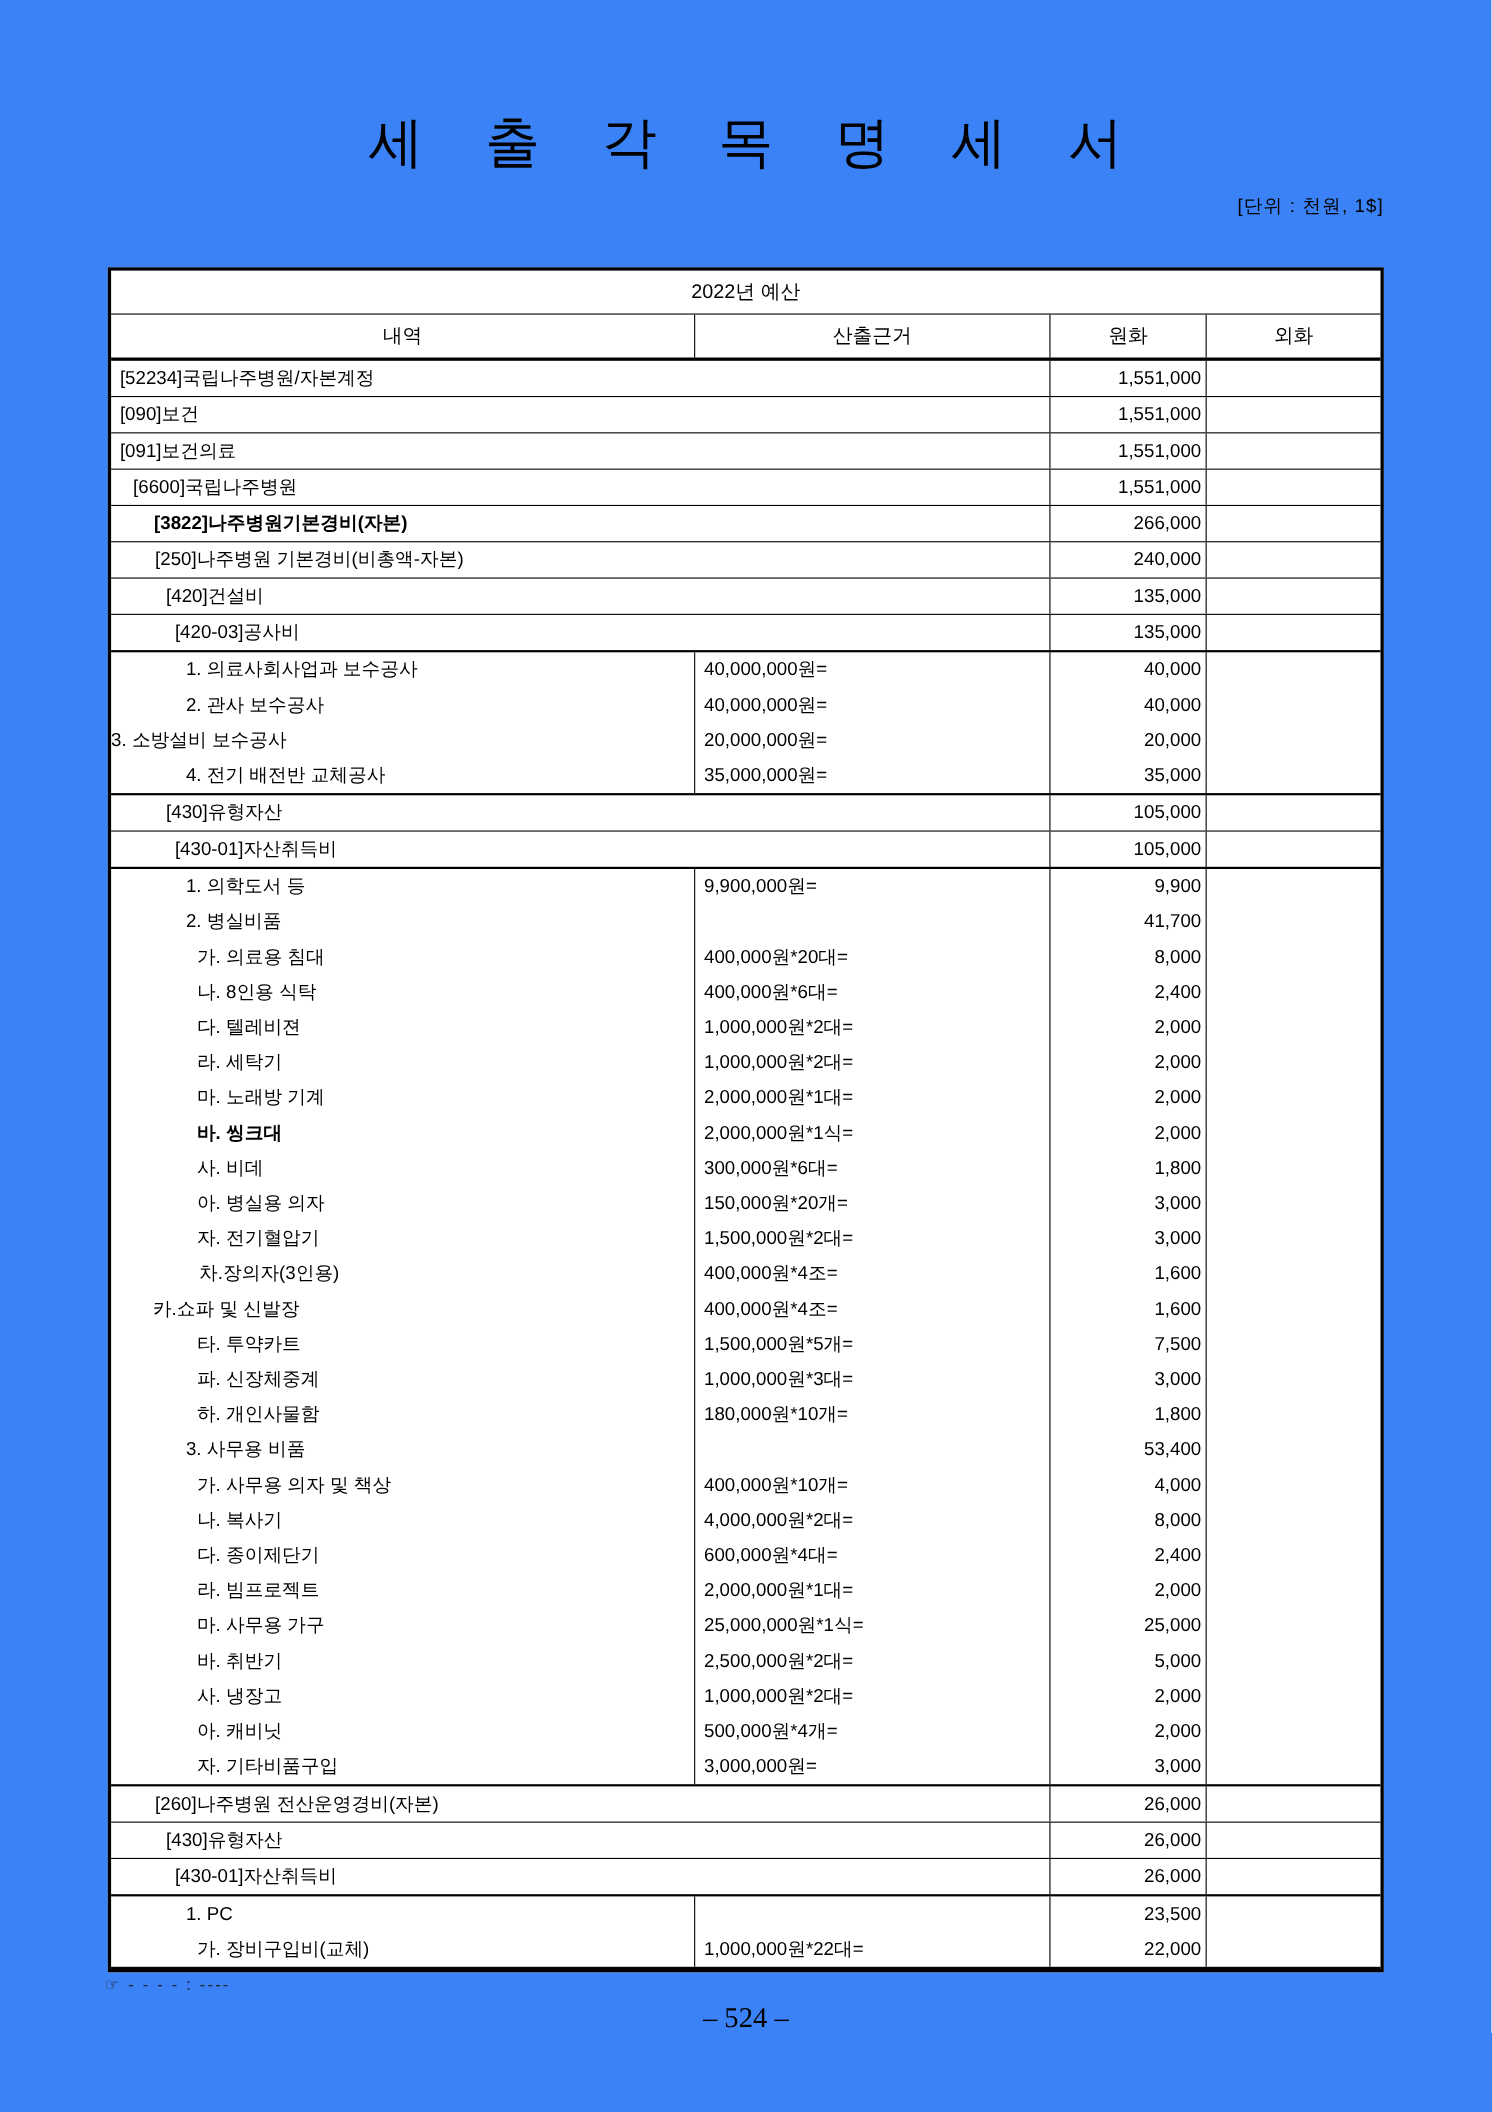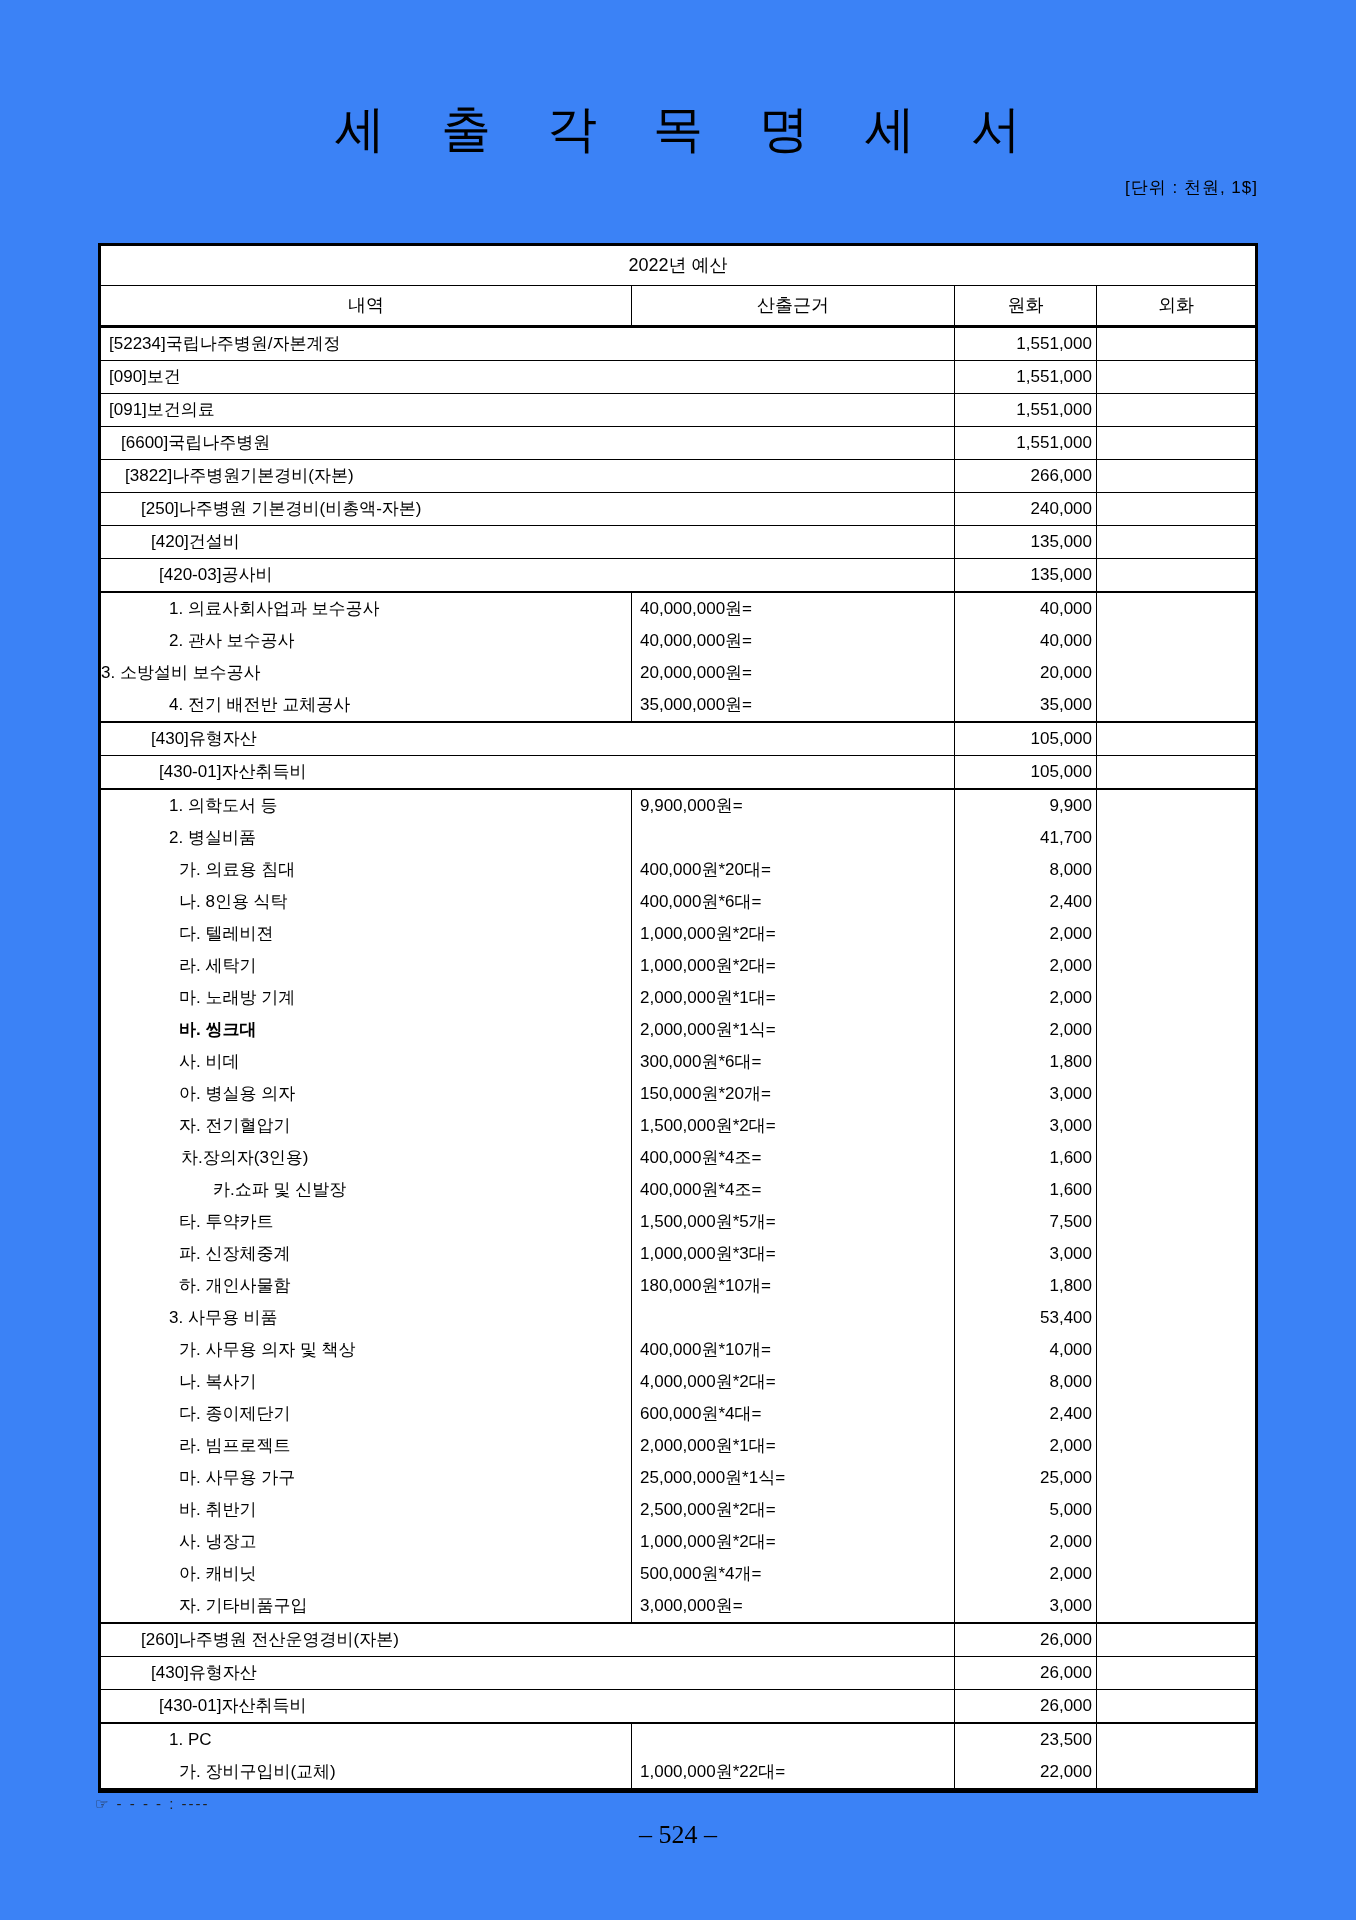--- a/index.html
+++ b/index.html
@@ -92,21 +92,21 @@
     <div class="cell w-merged detail" style="padding-left: 8px;">[091]보건의료</div>
     <div class="cell w-krw krw">1,551,000</div>
     <div class="cell w-fx fx"></div>
   </div>
         <div class="row section">
     <div class="cell w-merged detail" style="padding-left: 20px;">[6600]국립나주병원</div>
     <div class="cell w-krw krw">1,551,000</div>
     <div class="cell w-fx fx"></div>
   </div>
         <div class="row section">
-    <div class="cell w-merged detail" style="padding-left: 24px;">[3822]나주병원기본경비(자본)</div>
+    <div class="cell w-merged detail" style="padding-left: 39px; font-weight: bold;">[3822]나주병원기본경비(자본)</div>
     <div class="cell w-krw krw">266,000</div>
     <div class="cell w-fx fx"></div>
   </div>
         <div class="row section">
     <div class="cell w-merged detail" style="padding-left: 40px;">[250]나주병원 기본경비(비총액-자본)</div>
     <div class="cell w-krw krw">240,000</div>
     <div class="cell w-fx fx"></div>
   </div>
         <div class="row section">
     <div class="cell w-merged detail" style="padding-left: 50px;">[420]건설비</div>
@@ -161,21 +161,21 @@
             <div class="line" style="padding-left: 78px;">가. 의료용 침대</div>
             <div class="line" style="padding-left: 78px;">나. 8인용 식탁</div>
             <div class="line" style="padding-left: 78px;">다. 텔레비젼</div>
             <div class="line" style="padding-left: 78px;">라. 세탁기</div>
             <div class="line" style="padding-left: 78px;">마. 노래방 기계</div>
             <div class="line" style="padding-left: 78px; font-weight: bold;">바. 씽크대</div>
             <div class="line" style="padding-left: 78px;">사. 비데</div>
             <div class="line" style="padding-left: 78px;">아. 병실용 의자</div>
             <div class="line" style="padding-left: 78px;">자. 전기혈압기</div>
             <div class="line" style="padding-left: 80px;">차.장의자(3인용)</div>
-            <div class="line" style="padding-left: 112px;">카.쇼파 및 신발장</div>
+            <div class="line" style="padding-left: 38px;">카.쇼파 및 신발장</div>
             <div class="line" style="padding-left: 78px;">타. 투약카트</div>
             <div class="line" style="padding-left: 78px;">파. 신장체중계</div>
             <div class="line" style="padding-left: 78px;">하. 개인사물함</div>
             <div class="line" style="padding-left: 68px;">3. 사무용 비품</div>
             <div class="line" style="padding-left: 78px;">가. 사무용 의자 및 책상</div>
             <div class="line" style="padding-left: 78px;">나. 복사기</div>
             <div class="line" style="padding-left: 78px;">다. 종이제단기</div>
             <div class="line" style="padding-left: 78px;">라. 빔프로젝트</div>
             <div class="line" style="padding-left: 78px;">마. 사무용 가구</div>
             <div class="line" style="padding-left: 78px;">바. 취반기</div>

